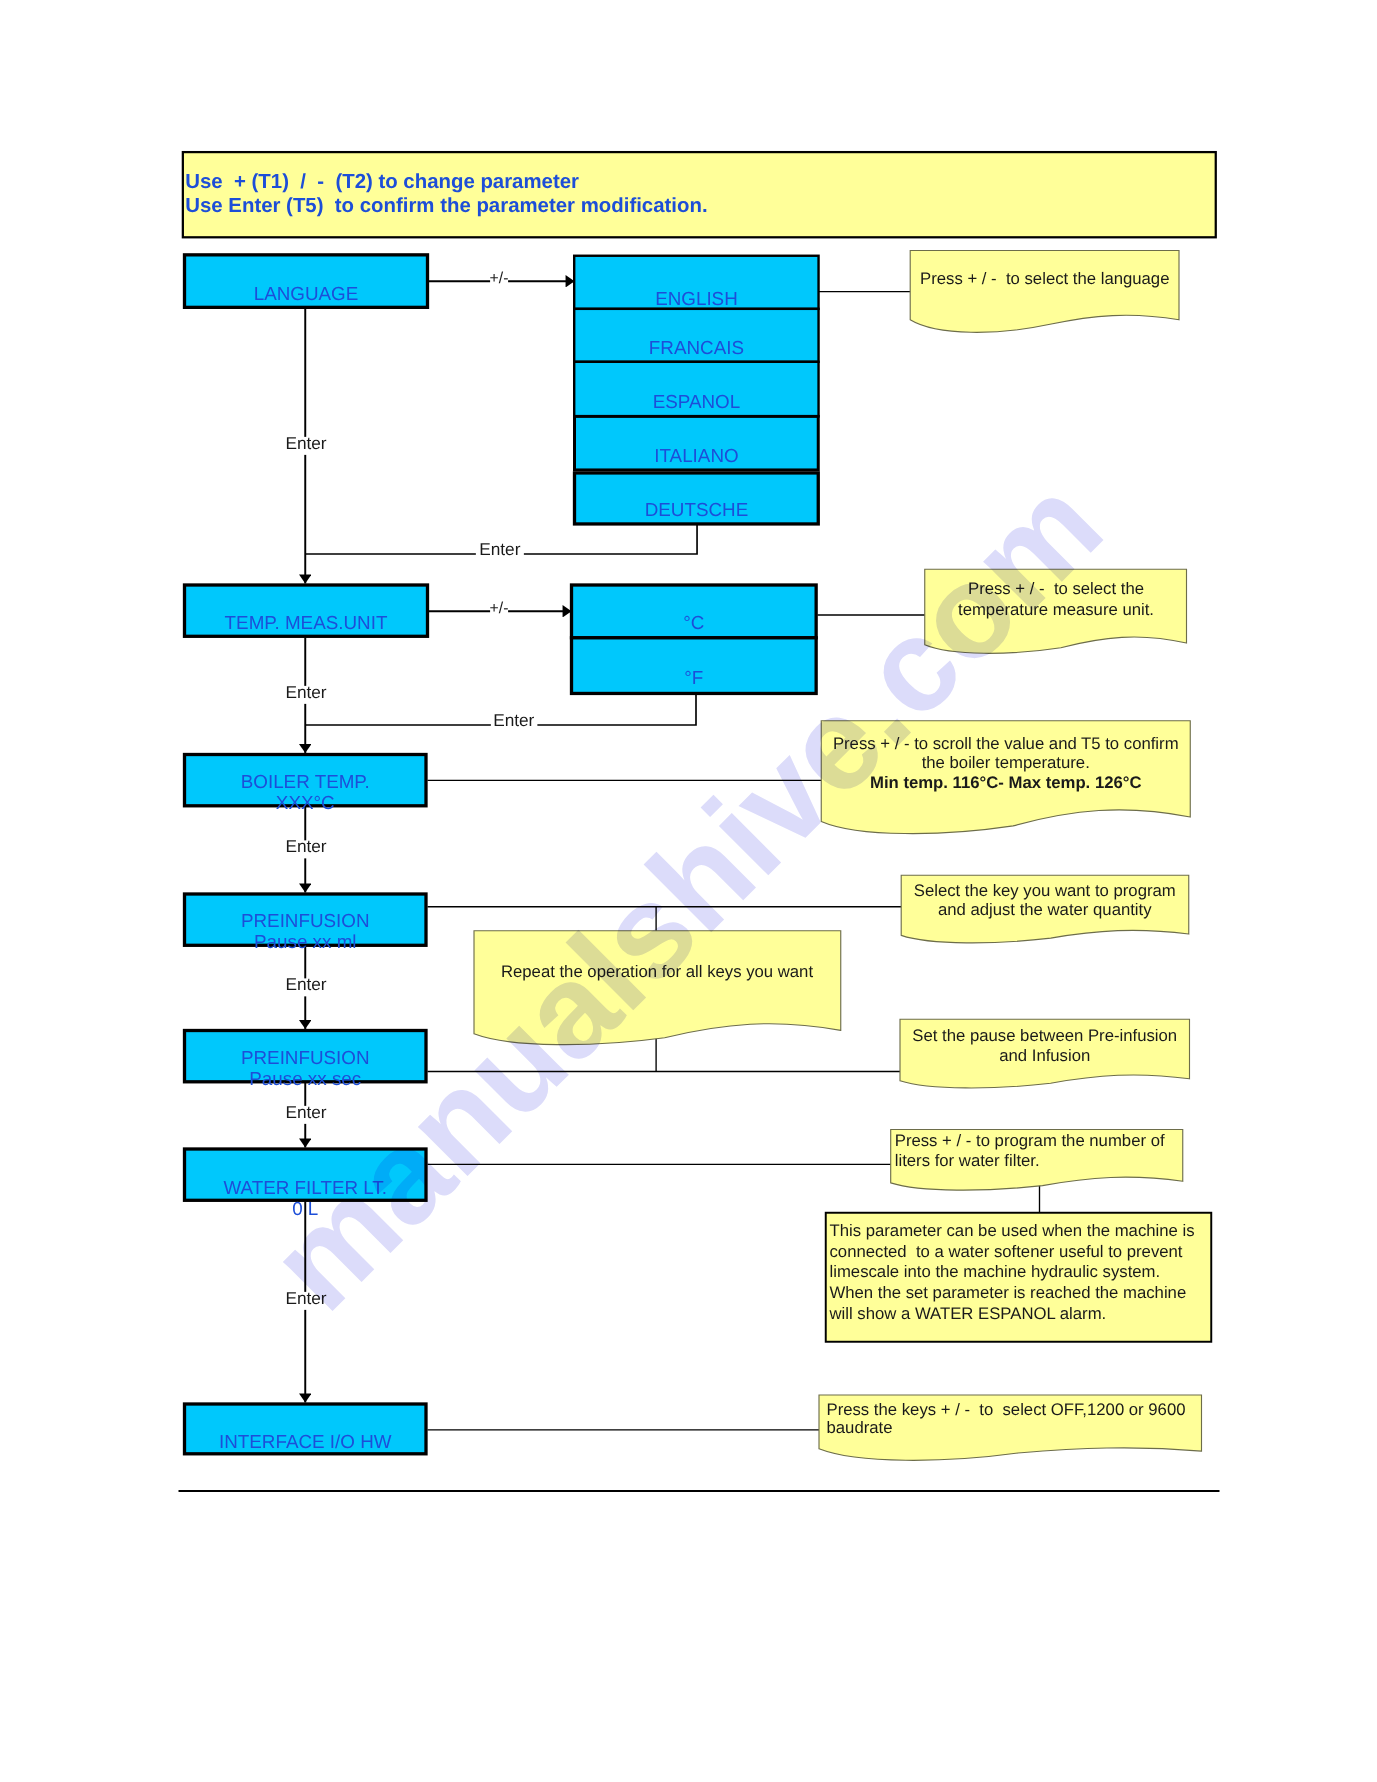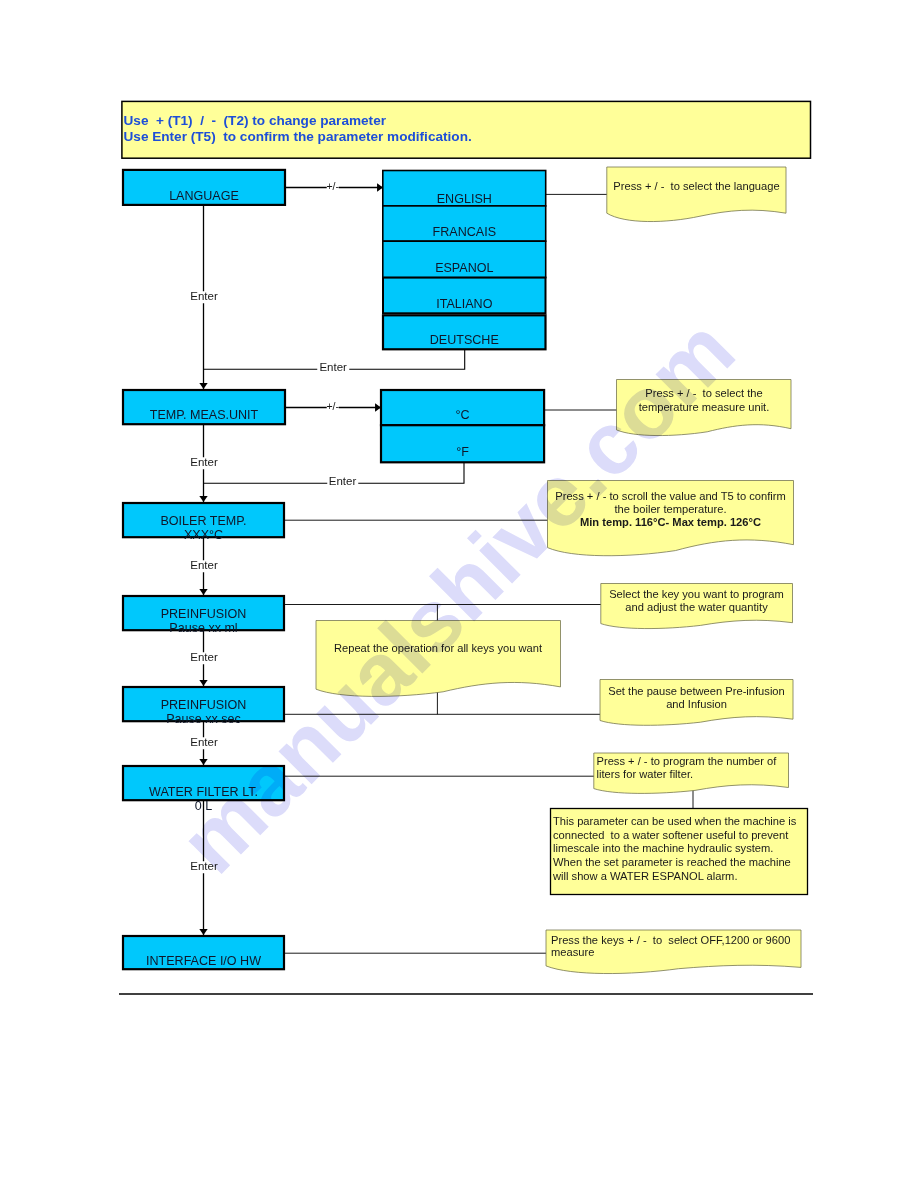--- a/index.html
+++ b/index.html
@@ -4,21 +4,21 @@
 <title>Programming flow chart</title>
 <style>
   html,body{margin:0;padding:0;background:#fff;}
   body{width:918px;height:1188px;font-family:"Liberation Sans",sans-serif;overflow:hidden;}
   #page{position:relative;width:918px;height:1188px;background:#fff;}
   svg#diagram{position:absolute;left:0;top:0;width:918px;height:1188px;}
   .hdr-txt{position:absolute;left:123.5px;font:bold 13.6px/1 "Liberation Sans",sans-serif;color:#1d4ed8;white-space:pre;}
   .hdr-txt.l1{top:114px;}
   .hdr-txt.l2{top:129.8px;}
   .boxlabel{position:absolute;display:flex;flex-direction:column;align-items:center;justify-content:center;
-            font:12.55px/1.1 "Liberation Sans",sans-serif;color:#0f172a;white-space:pre;padding-top:18px;box-sizing:border-box;}
+            font:12.55px/1.1 "Liberation Sans",sans-serif;color:#1d4ed8;white-space:pre;padding-top:18px;box-sizing:border-box;}
   .edge{position:absolute;transform:translate(-50%,-50%);background:#fff;padding:0 2px;
         font:11.5px/1 "Liberation Sans",sans-serif;color:#1a1a1a;white-space:pre;}
   .edge.sm{font-size:10.5px;padding:0;letter-spacing:0;}
   .note{position:absolute;display:flex;flex-direction:column;align-items:center;
         font:11.15px/1.235 "Liberation Sans",sans-serif;color:#1a1a1a;text-align:center;white-space:pre;}
   .note.left{align-items:flex-start;text-align:left;}
   .note .b{font-weight:bold;}
   .wm{position:absolute;left:0;top:0;width:918px;height:1188px;overflow:hidden;z-index:5;pointer-events:none;mix-blend-mode:multiply;}
   .wm span{position:absolute;left:165px;top:826px;font:bold 88px/1 "Liberation Sans",sans-serif;
            color:#dcdcfa;transform:rotate(-45deg);transform-origin:0 0;white-space:nowrap;}
@@ -146,15 +146,15 @@
   <div class="edge sm" style="left:332.7px;top:406px">+/-</div>
 
   <div class="note" style="left:607px;top:180px;width:179px"><span>Press + / -  to select the language</span></div>
   <div class="note" style="left:617px;top:387px;width:174px"><span>Press + / -  to select the</span><span>temperature measure unit.</span></div>
   <div class="note" style="left:548px;top:490px;width:245px;line-height:1.17"><span>Press + / - to scroll the value and T5 to confirm</span><span>the boiler temperature.</span><span class="b">Min temp. 116°C- Max temp. 126°C</span></div>
   <div class="note" style="left:601px;top:588px;width:191px;line-height:1.15"><span>Select the key you want to program</span><span>and adjust the water quantity</span></div>
   <div class="note" style="left:316px;top:642px;width:244px;line-height:1.15"><span>Repeat the operation for all keys you want</span></div>
   <div class="note" style="left:600px;top:685px;width:193px;line-height:1.15"><span>Set the pause between Pre-infusion</span><span>and Infusion</span></div>
   <div class="note left" style="left:596.5px;top:755px;width:188px;line-height:1.15"><span>Press + / - to program the number of</span><span>liters for water filter.</span></div>
   <div class="note left" style="left:553px;top:815px;width:254px;line-height:1.23"><span>This parameter can be used when the machine is</span><span>connected  to a water softener useful to prevent</span><span>limescale into the machine hydraulic system.</span><span>When the set parameter is reached the machine</span><span>will show a WATER ESPANOL alarm.</span></div>
-  <div class="note left" style="left:551px;top:934px;width:249px;line-height:1.12"><span>Press the keys + / -  to  select OFF,1200 or 9600</span><span>measure</span></div>
+  <div class="note left" style="left:551px;top:934px;width:249px;line-height:1.12"><span>Press the keys + / -  to  select OFF,1200 or 9600</span><span>baudrate</span></div>
 
 </div>
 
 </body></html>

